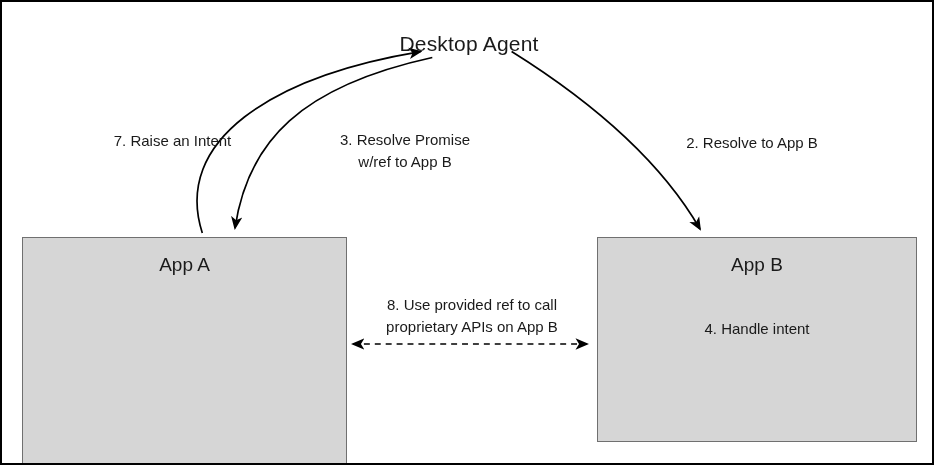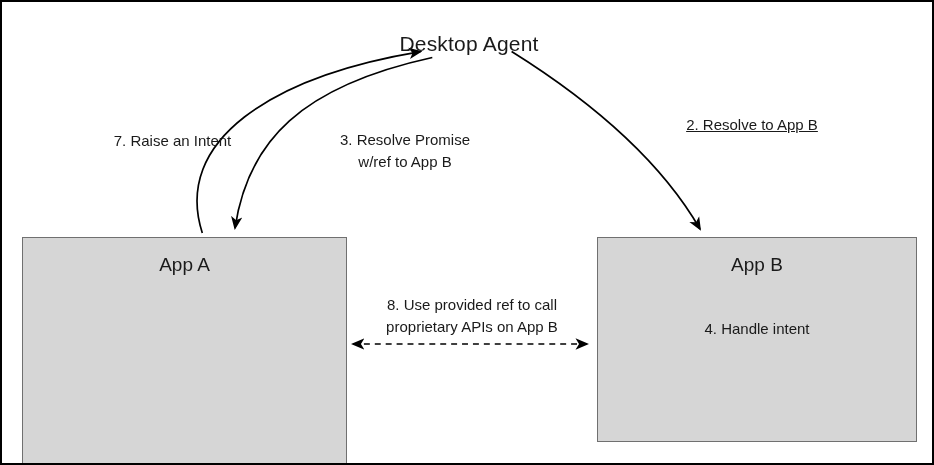--- a/index.html
+++ b/index.html
@@ -65,21 +65,21 @@
   .edge-label {
     position: absolute;
     font-size: 15px;
     color: #1a1a1a;
     text-align: center;
     line-height: 22px;
   }
   .edge-label span { display: block; }
   .label-1 { left: 88px;  top: 128px; width: 165px; }
   .label-3 { left: 318px; top: 127px; width: 170px; }
-  .label-2 { left: 660px; top: 112px; width: 180px; text-decoration: underline; }
+  .label-2 { left: 660px; top: 130px; width: 180px; }
   .label-5 { left: 346px; top: 292px; width: 248px; }
 </style>
 </head>
 <body>
 
 <div class="canvas">
 
   <svg class="arrow-layer" width="934" height="465" viewBox="0 0 934 465" xmlns="http://www.w3.org/2000/svg">
     <defs>
       <marker id="arrowhead" viewBox="0 0 10 10" refX="8.5" refY="5" markerWidth="8" markerHeight="8" orient="auto-start-reverse">

